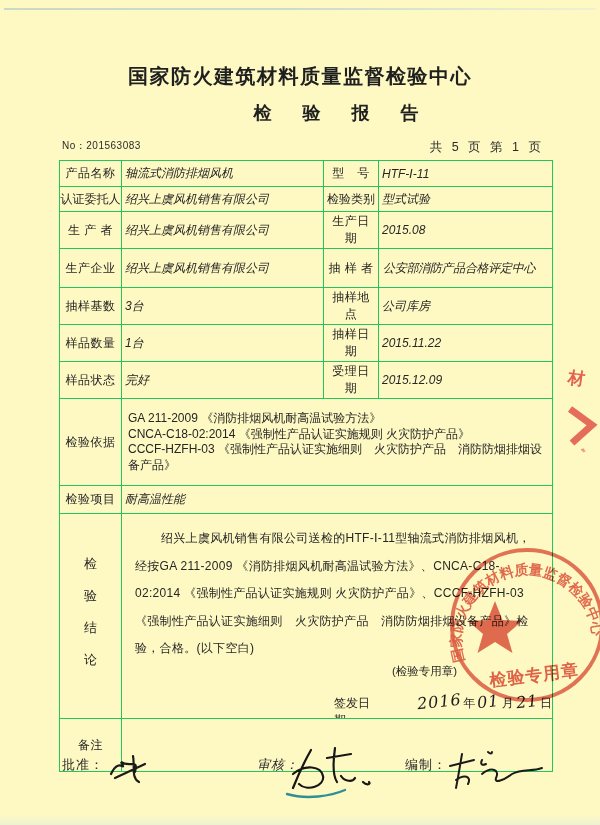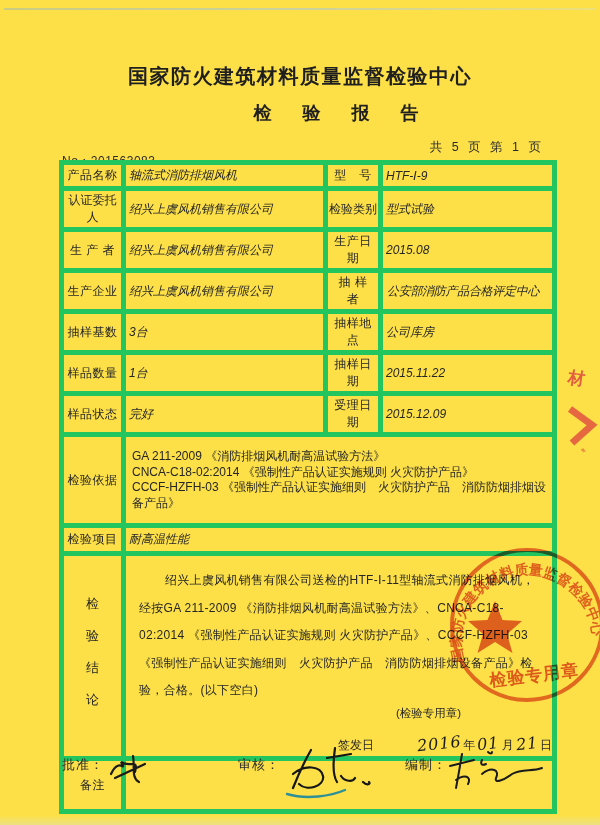--- a/index.html
+++ b/index.html
@@ -1,39 +1,39 @@
 <!DOCTYPE html>
 <html><head>
 <meta charset="utf-8">
 <style>
   html,body{margin:0;padding:0;background:#e9e9e9;}
   .page{
     position:relative;width:600px;height:825px;margin:0 auto;
-    background:#fde047;overflow:hidden;
+    background:#fef9c3;overflow:hidden;
     font-family:"Liberation Sans","DejaVu Sans",sans-serif;color:#2b2b2b;
   }
   .scan-top-line{position:absolute;left:4px;top:8px;width:592px;height:2px;
     background:linear-gradient(90deg,rgba(140,180,200,.45),rgba(170,200,215,.6),rgba(200,225,235,.3));}
   .scan-bottom-tint{position:absolute;left:0;bottom:0;width:100%;height:10px;
     background:linear-gradient(180deg,rgba(255,255,255,0),rgba(205,228,238,.35));}
 
   .org-title{position:absolute;top:63px;left:0;width:100%;text-align:center;
     font-size:20px;font-weight:700;letter-spacing:1.5px;color:#1f1f1f;}
   .report-title{position:absolute;top:101px;left:0;width:100%;text-align:center;
     font-size:18px;font-weight:700;letter-spacing:13px;padding-left:13px;box-sizing:border-box;color:#1f1f1f;margin-left:36px;}
-  .no-line{position:absolute;left:62px;top:153px;font-size:12px;letter-spacing:.5px;}
+  .no-line{position:absolute;left:62px;top:139px;font-size:10px;letter-spacing:.5px;}
   .page-info{position:absolute;right:56px;top:139px;font-size:12.5px;letter-spacing:3px;}
 
   table.report{position:absolute;left:59px;top:160px;width:493px;
     border-collapse:collapse;table-layout:fixed;}
-  table.report td{border:5px solid #22c55e;font-size:12px;padding:1px 3px;
+  table.report td{border:1px solid #22c55e;font-size:12px;padding:1px 3px;
     overflow:hidden;color:#262626;}
   td.lab{text-align:center;letter-spacing:.5px;}
   td.val{text-align:left;padding-left:6px;font-style:italic;}
-  tr.r1{height:26px;} tr.r2{height:31px;} tr.r3{height:30px;} tr.r4{height:39px;}
+  tr.r1{height:26px;} tr.r2{height:25px;} tr.r3{height:30px;} tr.r4{height:39px;}
   tr.r5{height:29px;} tr.r6{height:30px;} tr.r7{height:28px;margin-left:40px;}
   tr.r8{height:74px;} tr.r9{height:28px;margin-top:12px;} tr.r10{height:205px;} tr.r11{height:53px;}
   .basis-cell{font-size:11.5px;line-height:15.5px;padding:12px 6px !important;}
   .concl-cell{position:relative;vertical-align:top;}
   .vlabel{display:flex;flex-direction:column;align-items:center;gap:14px;
     font-size:13px;padding:12px 0 20px 0;}
   .concl-text{font-size:12px;line-height:27.5px;text-indent:26px;
     padding:10px 8px 0 10px;letter-spacing:.3px;}
   .seal-note{position:absolute;left:262px;top:150px;font-size:11.5px;margin-left:8px;}
   .date-line{position:absolute;left:212px;top:178px;font-size:12px;display:flex;align-items:baseline;}
@@ -71,21 +71,21 @@
         <col style="width:62px">
         <col style="width:202px">
         <col style="width:55px">
         <col style="width:174px">
       </colgroup>
     <tbody>
         <tr class="r1">
       <td class="lab">产品名称</td>
       <td class="val">轴流式消防排烟风机</td>
       <td class="lab">型　号</td>
-      <td class="val">HTF-Ⅰ-9</td>
+      <td class="val">HTF-Ⅰ-11</td>
     </tr>
     <tr class="r2">
       <td class="lab" style="letter-spacing:0;padding:1px 0;">认证委托人</td>
       <td class="val">绍兴上虞风机销售有限公司</td>
       <td class="lab" style="letter-spacing:0;padding:1px 0;">检验类别</td>
       <td class="val">型式试验</td>
     </tr>
     <tr class="r3">
       <td class="lab">生 产 者</td>
       <td class="val">绍兴上虞风机销售有限公司</td>
@@ -179,21 +179,21 @@
     </svg>
     <span class="edge-char c2">〝</span>
   </div>
 
   <div class="footer-row">
     <span class="sig-label" style="left:62px;">批准：</span>
     <svg class="sig-svg" style="left:105px;" width="70" height="44">
       <path d="M6 26 C14 8 22 26 16 14 C24 20 34 10 30 24 M10 30 L40 16 M28 8 C30 18 26 30 34 34" stroke="#1b1b1b" stroke-width="2.2" fill="none" stroke-linecap="round"></path>
     </svg>
 
-    <span class="sig-label" style="left:238px;">审核：</span>
+    <span class="sig-label" style="left:257px;font-style:italic;">审核：</span>
     <svg class="sig-svg" style="left:283px;top:-6px;" width="110" height="58">
       <path d="M28 8 C20 22 14 36 10 46 M10 32 C22 22 38 24 40 34 C42 44 24 50 16 42 M52 6 C50 20 50 34 54 40 M44 16 L68 12 M58 34 C62 40 70 40 72 36 M80 40 C84 44 88 42 86 40" stroke="#161616" stroke-width="2.2" fill="none" stroke-linecap="round"></path>
       <path d="M4 52 C24 58 48 54 62 48" stroke="#2e8f96" stroke-width="2.4" fill="none" stroke-linecap="round"></path>
     </svg>
 
     <span class="sig-label" style="left:405px;">编制：</span>
     <svg class="sig-svg" style="left:448px;top:-2px;" width="110" height="52">
       <path d="M14 8 C12 20 10 32 8 42 M2 20 L26 14 M8 34 C16 28 24 30 20 38 M34 14 C32 18 34 20 38 18 M34 28 C44 20 52 24 48 32 C46 38 56 34 64 28 C74 22 84 26 94 22" stroke="#1b1b1b" stroke-width="2" fill="none" stroke-linecap="round"></path>
       <path d="M40 6 C42 8 44 8 44 6" stroke="#1b1b1b" stroke-width="2" fill="none" stroke-linecap="round"></path>
     </svg>

